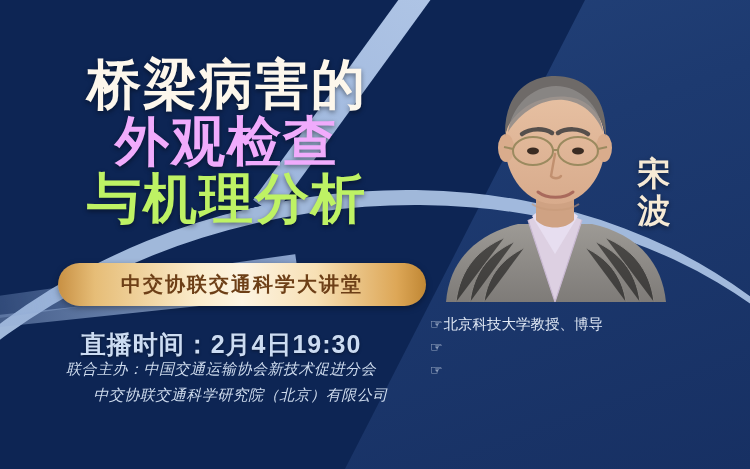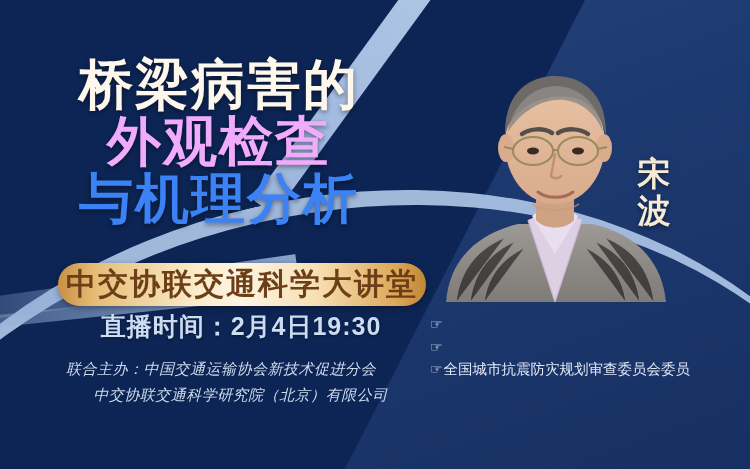--- a/index.html
+++ b/index.html
@@ -54,61 +54,60 @@
     left:-30px;top:300px;
     width:330px;height:22px;
     background:linear-gradient(to right,rgba(120,150,200,0.25),rgba(160,185,225,0.85));
     transform:rotate(-8deg);
     transform-origin:left center;
     filter:blur(0.4px);
   }
 
   
   .title-block{
-    position:absolute;left:4px;top:58px;width:430px;
+    position:absolute;left:12px;top:58px;width:430px;
     text-align:center;
     line-height:0.98;
     letter-spacing:2px;
   }
   .tline{
     display:block;
     font-weight:bold;
     font-size:54px;
     font-family:"Liberation Sans","DejaVu Sans",sans-serif;
     text-shadow:0 2px 5px rgba(0,0,0,0.45);
     white-space:nowrap;
   }
   .tline.l1{color:#fdf7ec;}
   .tline.l2{color:#f0abfc;margin-top:4px;}
-  .tline.l3{color:#3b82f6;margin-top:4px;}
+  .tline.l3{color:#bef264;margin-top:4px;}
 
   
   .pill{
     position:absolute;
     left:58px;top:263px;
     width:368px;height:43px;
     border-radius:22px;
     background:linear-gradient(90deg,#c89043 0%,#e6bd77 10%,#fbeccc 38%,#fdf4e2 50%,#f7e0b5 70%,#dda757 92%,#c08734 100%);
     box-shadow:0 2px 6px rgba(0,0,0,0.35);
     display:flex;align-items:center;justify-content:center;
   }
   .pill span{
-    font-size:30px;font-weight:bold;color:#6d3f17;
+    font-size:20px;font-weight:bold;color:#6d3f17;
     letter-spacing:2px;white-space:nowrap;
   }
 
   
   .time-line{
-    position:absolute;left:0;top:310px;width:442px;
+    position:absolute;left:0;top:328px;width:442px;
     text-align:center;
     color:#ccdcf2;
     font-size:25px;font-weight:bold;letter-spacing:1px;
     text-shadow:0 1px 3px rgba(0,0,0,0.4);
     white-space:nowrap;
-    margin-left:20px;
   }
 
   
   .org{
     position:absolute;left:0;top:356px;width:442px;
     text-align:center;
     color:#cfdcee;
     font-size:15px;
     line-height:1.75;
     letter-spacing:0.5px;
@@ -252,23 +251,23 @@
   </div>
 
   <div class="sp-name">
     <span>宋</span>
     <span>波</span>
   </div>
 
   <div class="creds">
     <div class="row">
       <span class="bul">☞</span>
+      <span>北京科技大学教授、博导</span>
     </div>
     <div class="row">
       <span class="bul">☞</span>
     </div>
     <div class="row">
       <span class="bul">☞</span>
-      <span>全国城市抗震防灾规划审查委员会委员</span>
     </div>
   </div>
 
 </div>
 
 </body></html>

